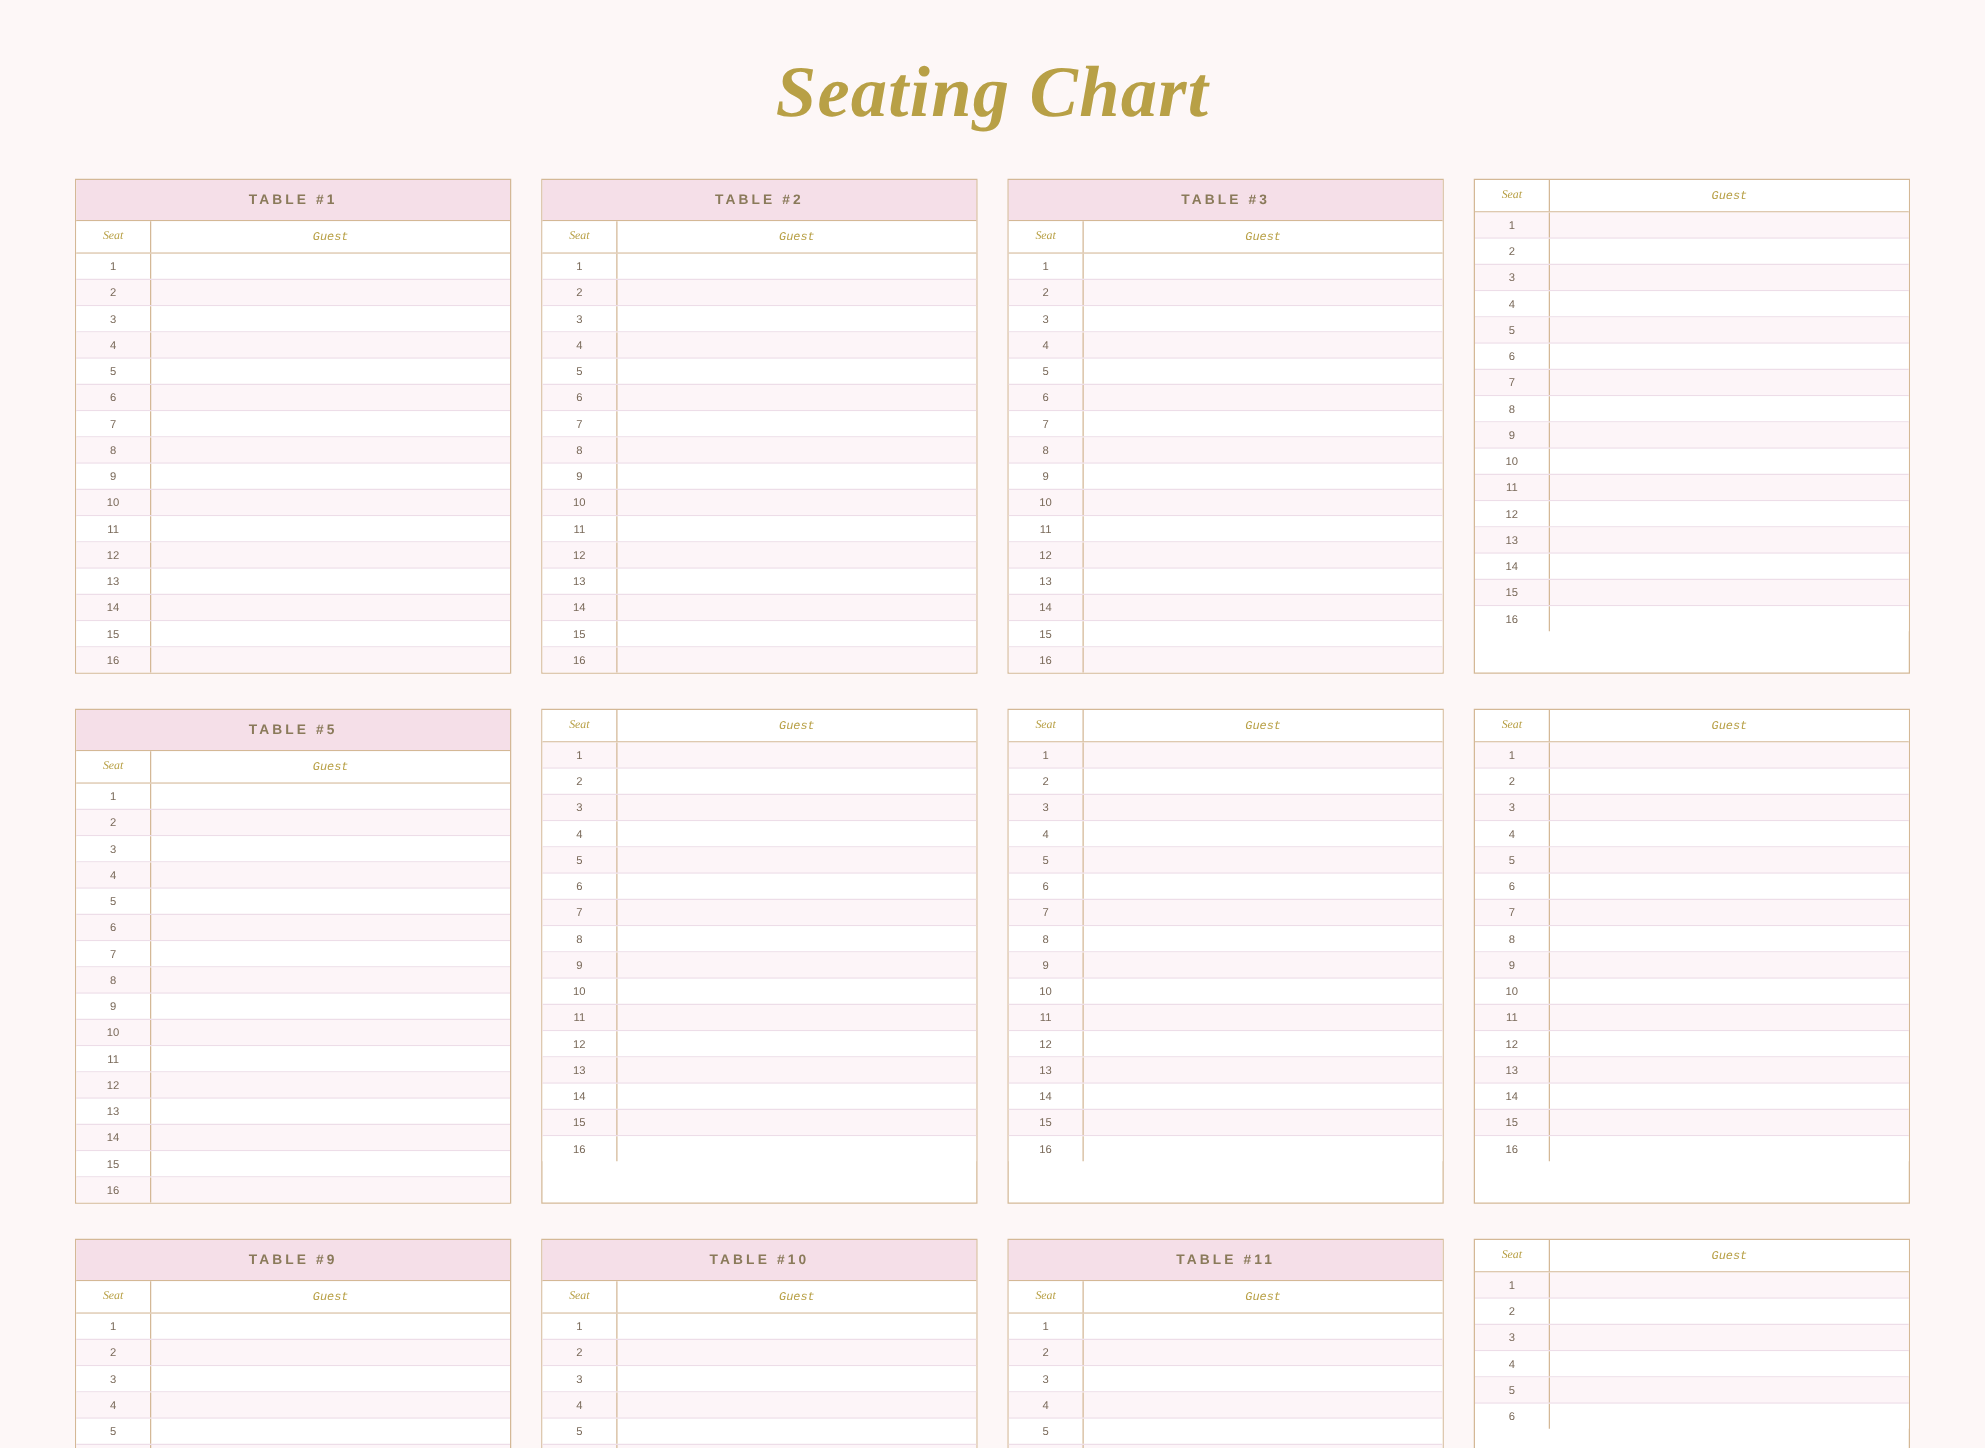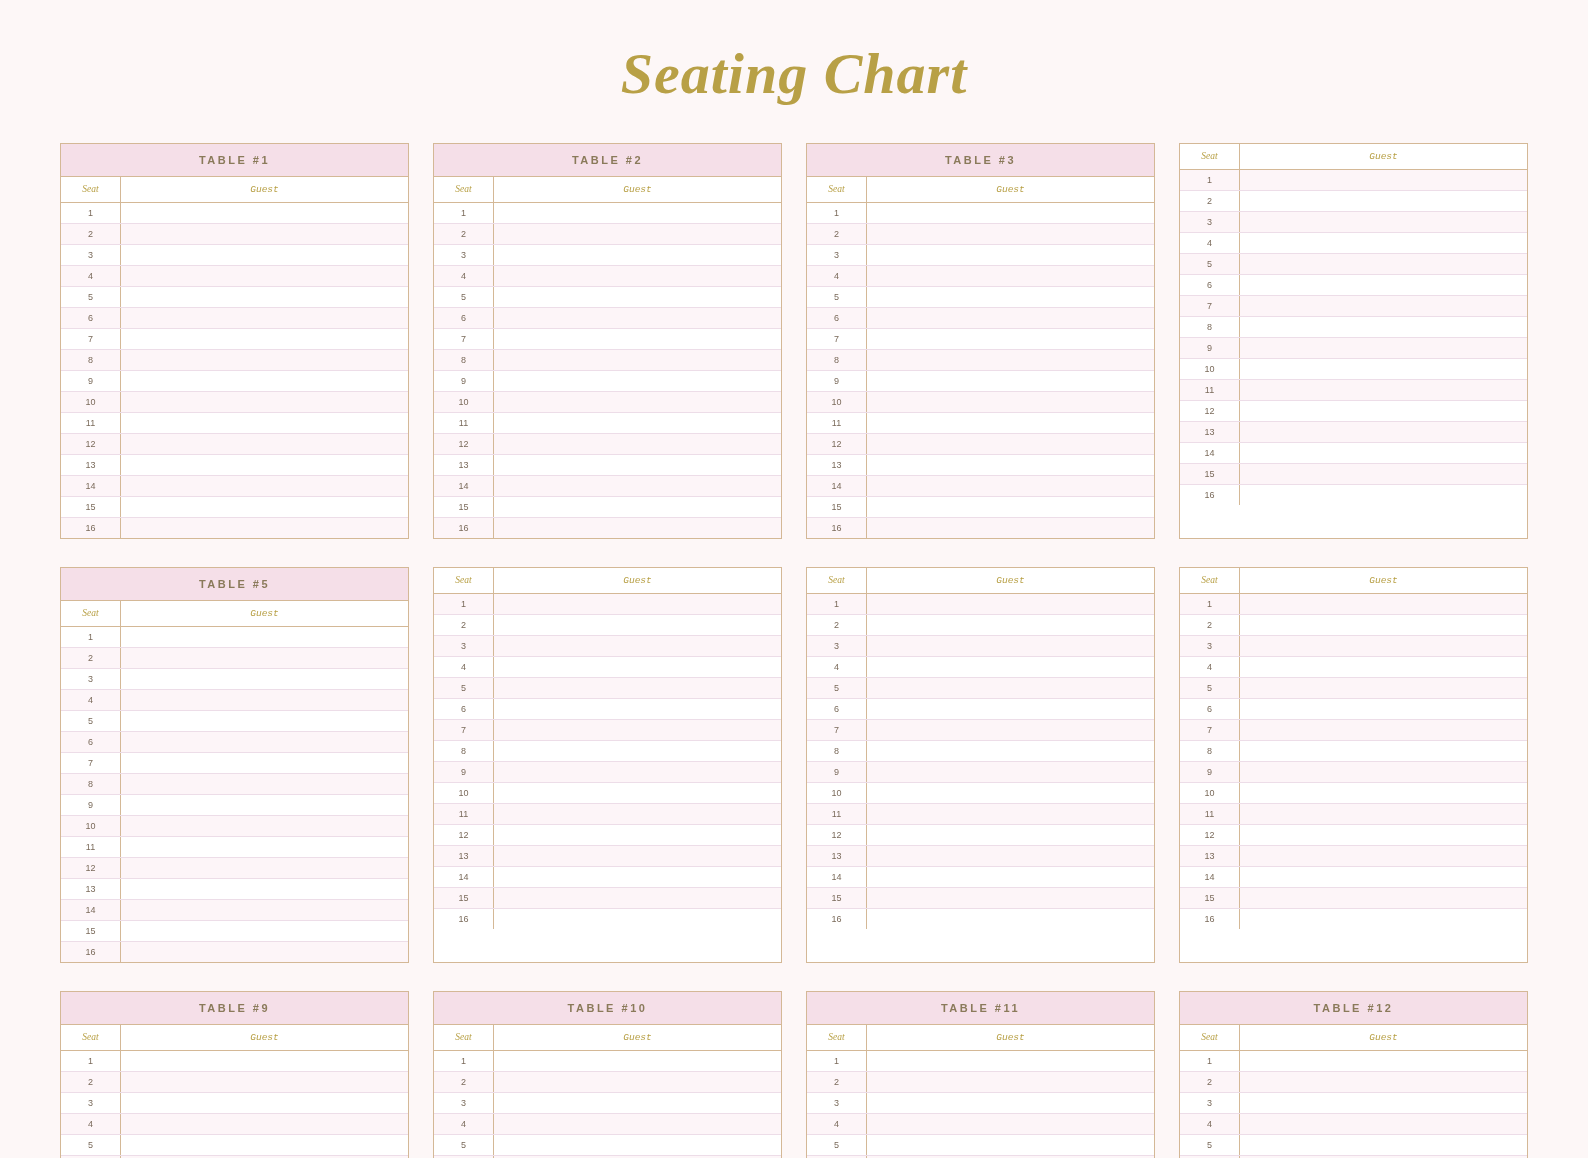--- a/index.html
+++ b/index.html
@@ -772,21 +772,20 @@
         <div class="table-row">
           <div class="row-seat">5</div>
           <div class="row-guest" contenteditable="true" style=""></div>
         </div>
         <div class="table-row">
           <div class="row-seat">6</div>
           <div class="row-guest" contenteditable="true" style=""></div>
         </div>
       </div>
       <div class="table-block">
-        <div class="table-header">TABLE #12</div>
         <div class="table-cols-header">
           <div class="col-head">Seat</div>
           <div class="col-head">Guest</div>
         </div>
         <div class="table-row">
           <div class="row-seat">1</div>
           <div class="row-guest" contenteditable="true" style=""></div>
         </div>
         <div class="table-row">
           <div class="row-seat">2</div>

